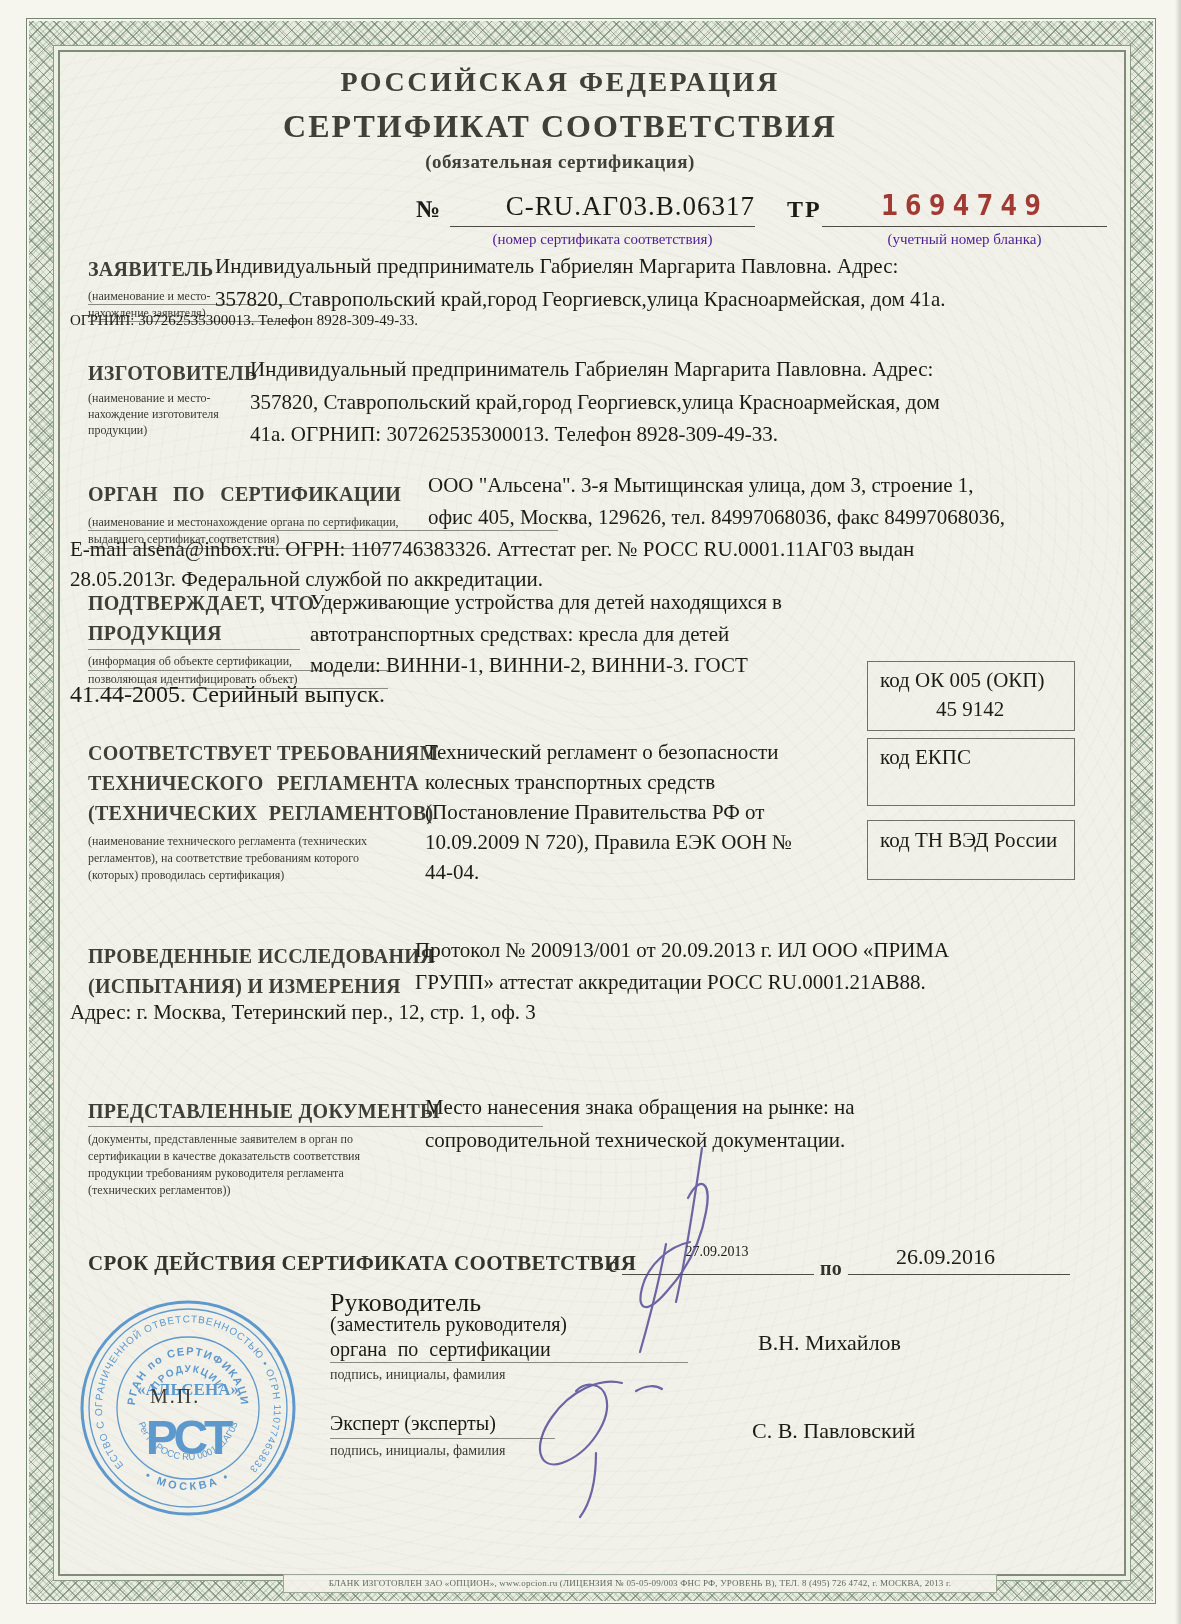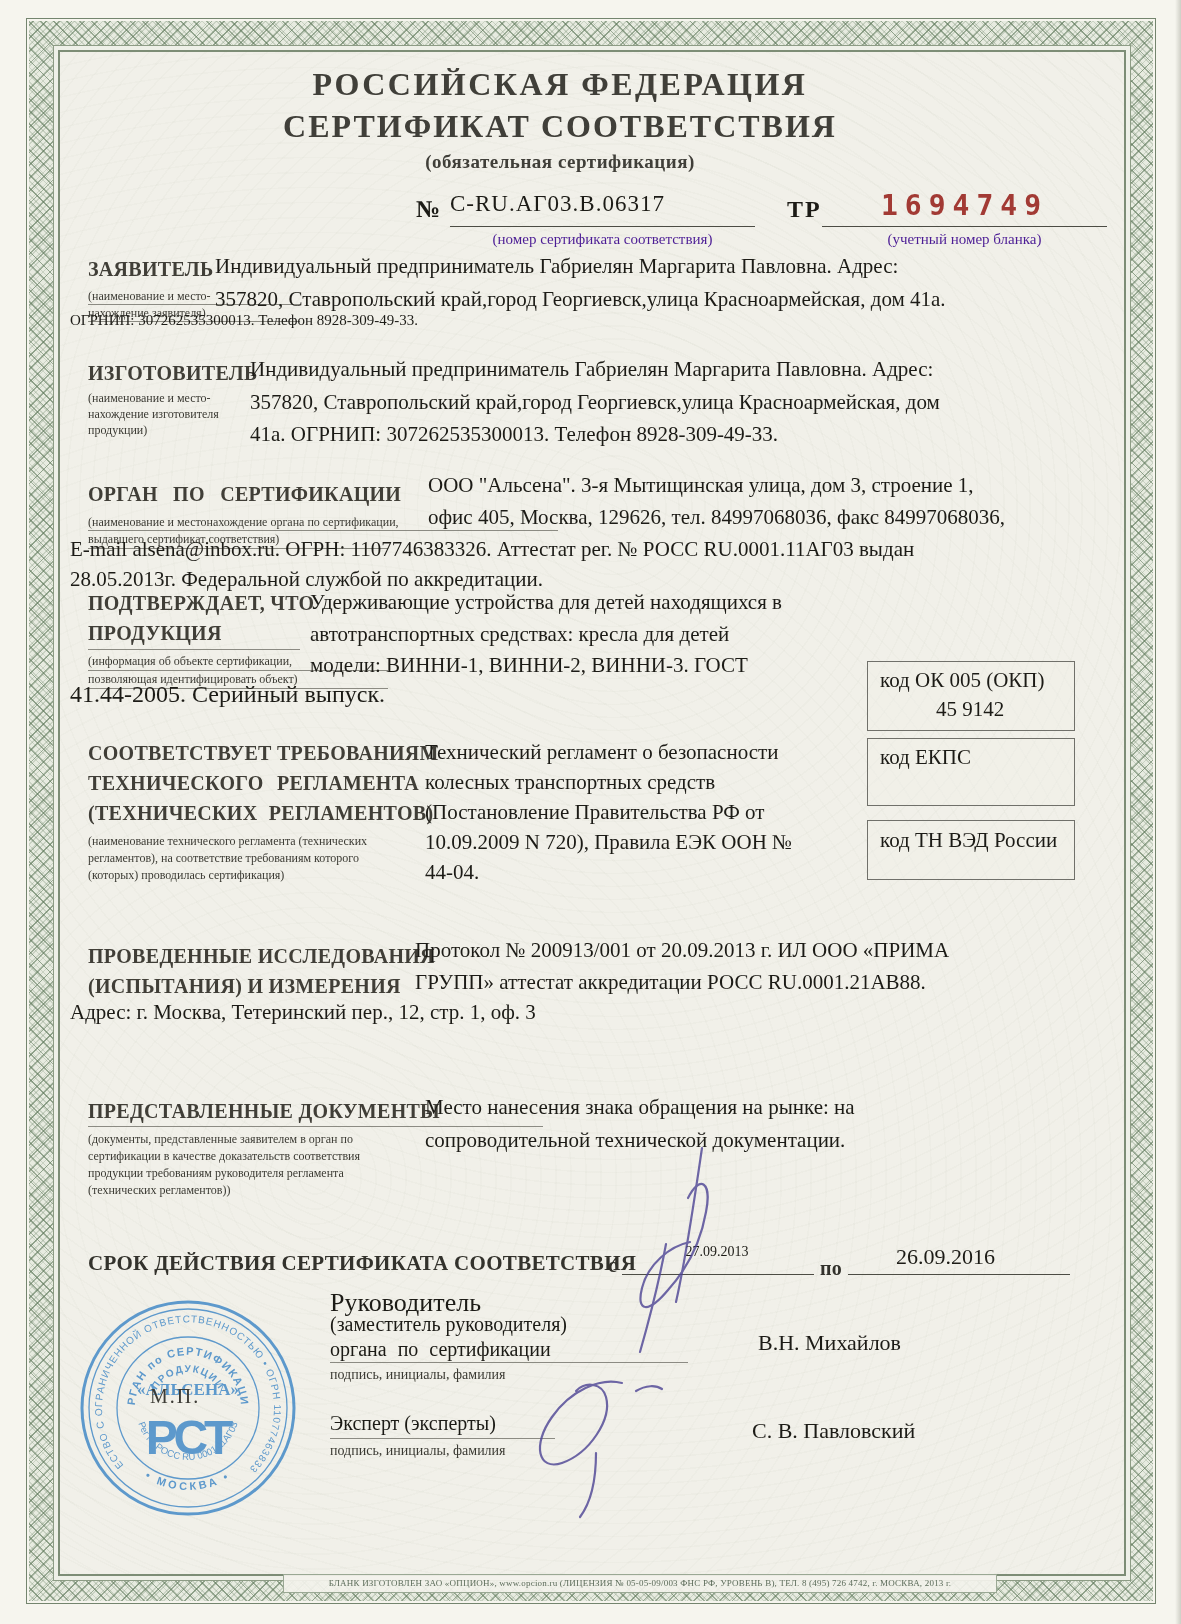--- a/index.html
+++ b/index.html
@@ -41,26 +41,26 @@
 </head>
 <body>
 
 <div class="page">
 
   <div class="frame-outer">
     <div class="frame-band"></div>
   </div>
   <div class="paper"></div>
 
-  <div class="t hdr" style="left:50px;top:66px;width:1020px;text-align:center;font-size:32px;letter-spacing:2.5px;">РОССИЙСКАЯ ФЕДЕРАЦИЯ</div>
+  <div class="t hdr" style="left:50px;top:66px;width:1020px;text-align:center;font-size:28px;letter-spacing:2.5px;">РОССИЙСКАЯ ФЕДЕРАЦИЯ</div>
   <div class="t hdr" style="left:50px;top:108px;width:1020px;text-align:center;font-size:32px;letter-spacing:2px;">СЕРТИФИКАТ СООТВЕТСТВИЯ</div>
   <div class="t hdr" style="left:50px;top:151px;width:1020px;text-align:center;font-size:19px;letter-spacing:.5px;">(обязательная сертификация)</div>
 
   <div class="t body-t" style="left:416px;top:196px;font-size:24px;font-weight:bold;">№</div>
-  <div class="t body-t" style="left:450px;top:191px;width:305px;text-align:left;font-size:23px;letter-spacing:1px;">C-RU.АГ03.В.06317</div>
+  <div class="t body-t" style="left:450px;top:191px;width:305px;text-align:right;font-size:27px;letter-spacing:1px;">C-RU.АГ03.В.06317</div>
   <div class="rule" style="left:450px;top:226px;width:305px;"></div>
   <div class="t cap" style="left:450px;top:231px;width:305px;">(номер сертификата соответствия)</div>
 
   <div class="t body-t" style="left:787px;top:196px;font-size:24px;font-weight:bold;letter-spacing:2px;">ТР</div>
   <div class="t red" style="left:822px;top:190px;width:285px;text-align:center;font-size:28px;font-family:'DejaVu Sans Mono',monospace;">1694749</div>
   <div class="rule" style="left:822px;top:226px;width:285px;"></div>
   <div class="t cap" style="left:822px;top:231px;width:285px;">(учетный номер бланка)</div>
 
   <div class="t lbl" style="left:88px;top:258px;font-size:20px;">ЗАЯВИТЕЛЬ</div>
   <div class="t sub" style="left:88px;top:290px;">(наименование и место-</div>

